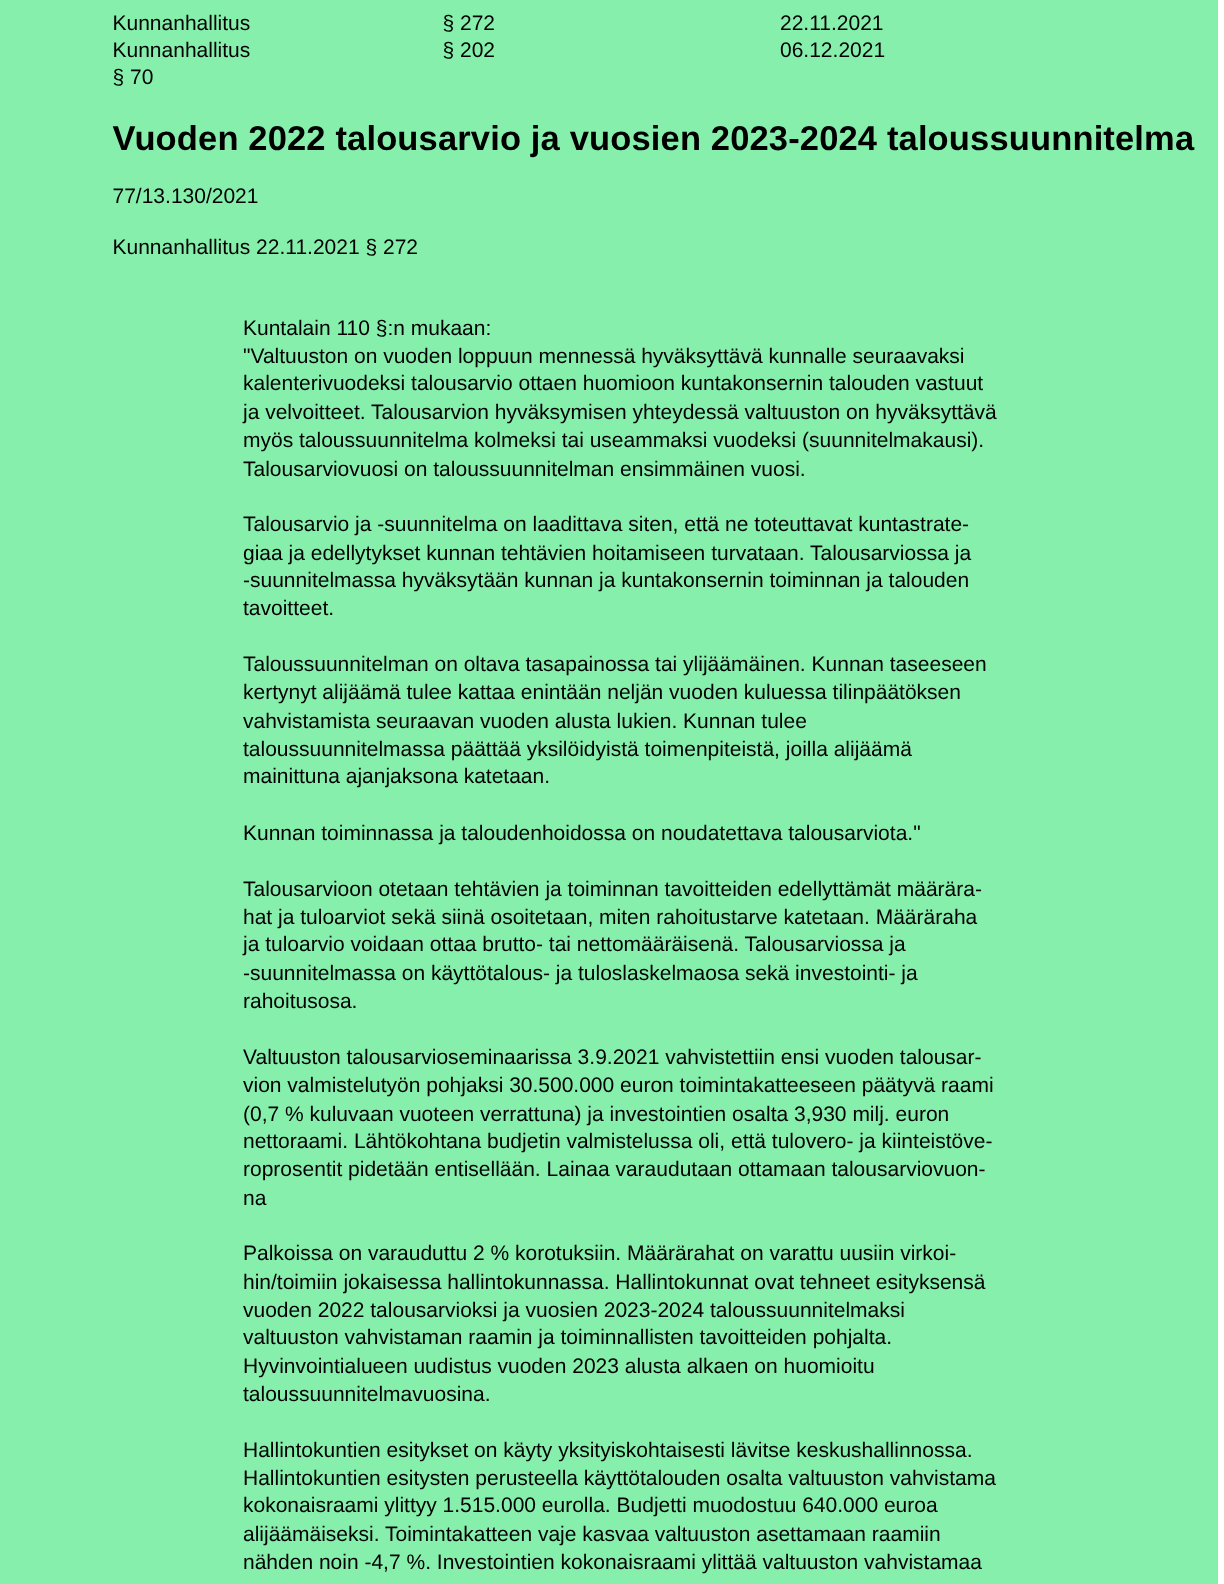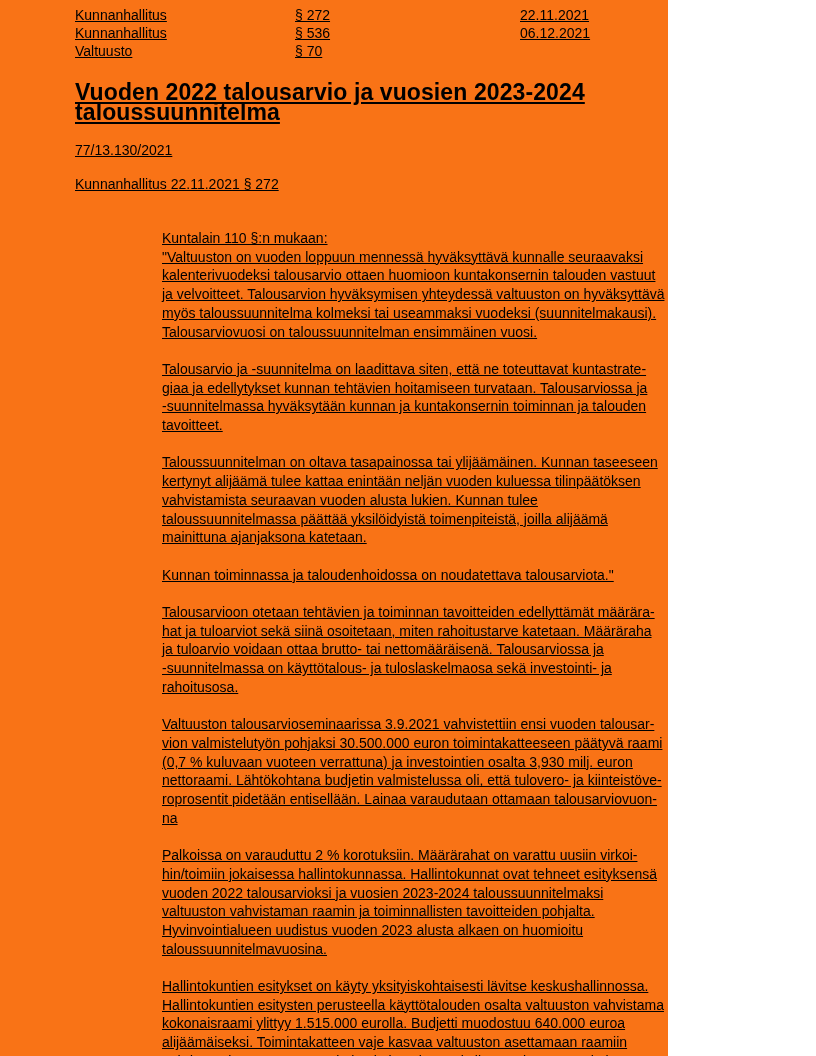--- a/index.html
+++ b/index.html
@@ -3,28 +3,27 @@
 <meta charset="utf-8">
 <title>Document</title>
 <style>
   html, body {
     margin: 0;
     padding: 0;
     background: #ffffff;
   }
   .page {
     position: relative;
-    width: 668px;
+    width: 812px;
     height: 1056px;
-    background: #f97316;
+    background: #86efac;
     color: #000000;
     font-family: "Liberation Sans", "DejaVu Sans", sans-serif;
     overflow: hidden;
     box-sizing: border-box;
-    text-decoration: underline;
   }
   
   .history {
     margin: 6px 0 0 75px;
     font-size: 14px;
     line-height: 18px;
   }
   .history-row {
     display: grid;
     grid-template-columns: 220px 225px auto;
@@ -72,25 +71,24 @@
 <div class="page">
 
   <div class="history">
     <div class="history-row">
       <span class="history-cell">Kunnanhallitus</span>
       <span class="history-cell">§ 272</span>
       <span class="history-cell">22.11.2021</span>
     </div>
     <div class="history-row">
       <span class="history-cell">Kunnanhallitus</span>
-      <span class="history-cell">§ 536</span>
+      <span class="history-cell">§ 202</span>
       <span class="history-cell">06.12.2021</span>
     </div>
     <div class="history-row">
-      <span class="history-cell">Valtuusto</span>
       <span class="history-cell">§ 70</span>
     </div>
   </div>
 
   <h1 class="doc-title">Vuoden 2022 talousarvio ja vuosien 2023-2024 taloussuunnitelma</h1>
 
   <div class="case-number">77/13.130/2021</div>
 
   <div class="decision-ref">Kunnanhallitus 22.11.2021 § 272</div>
 

